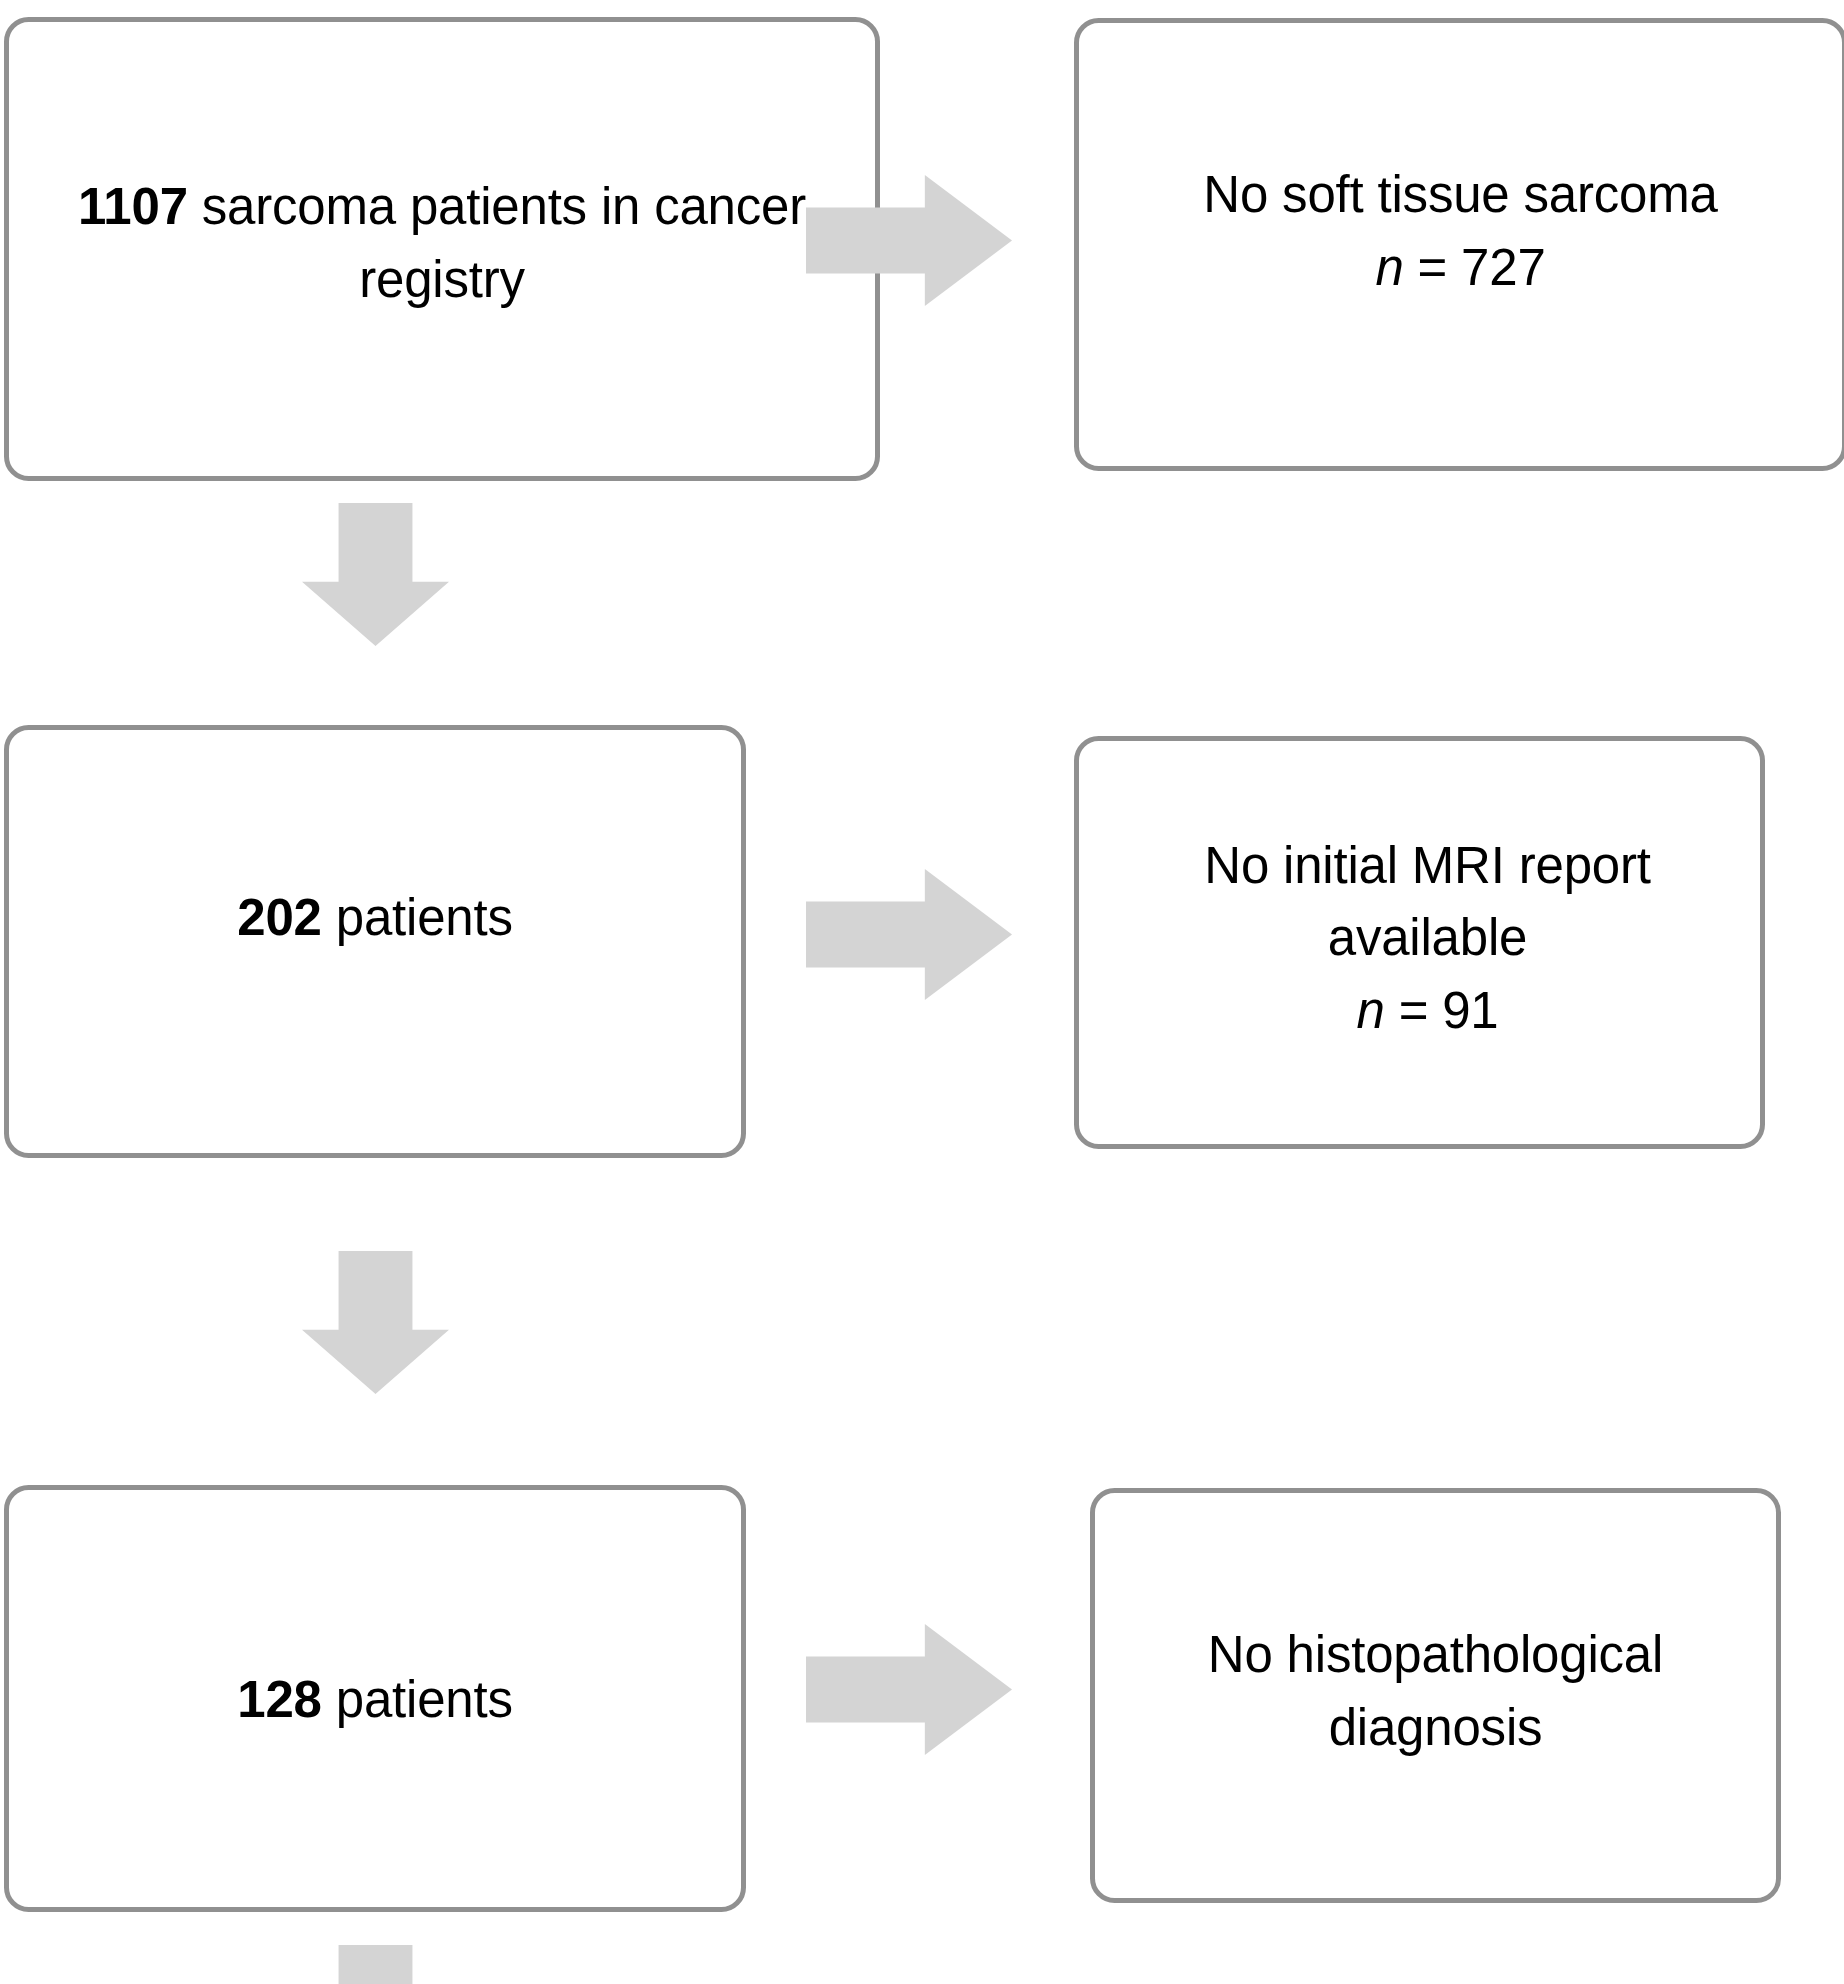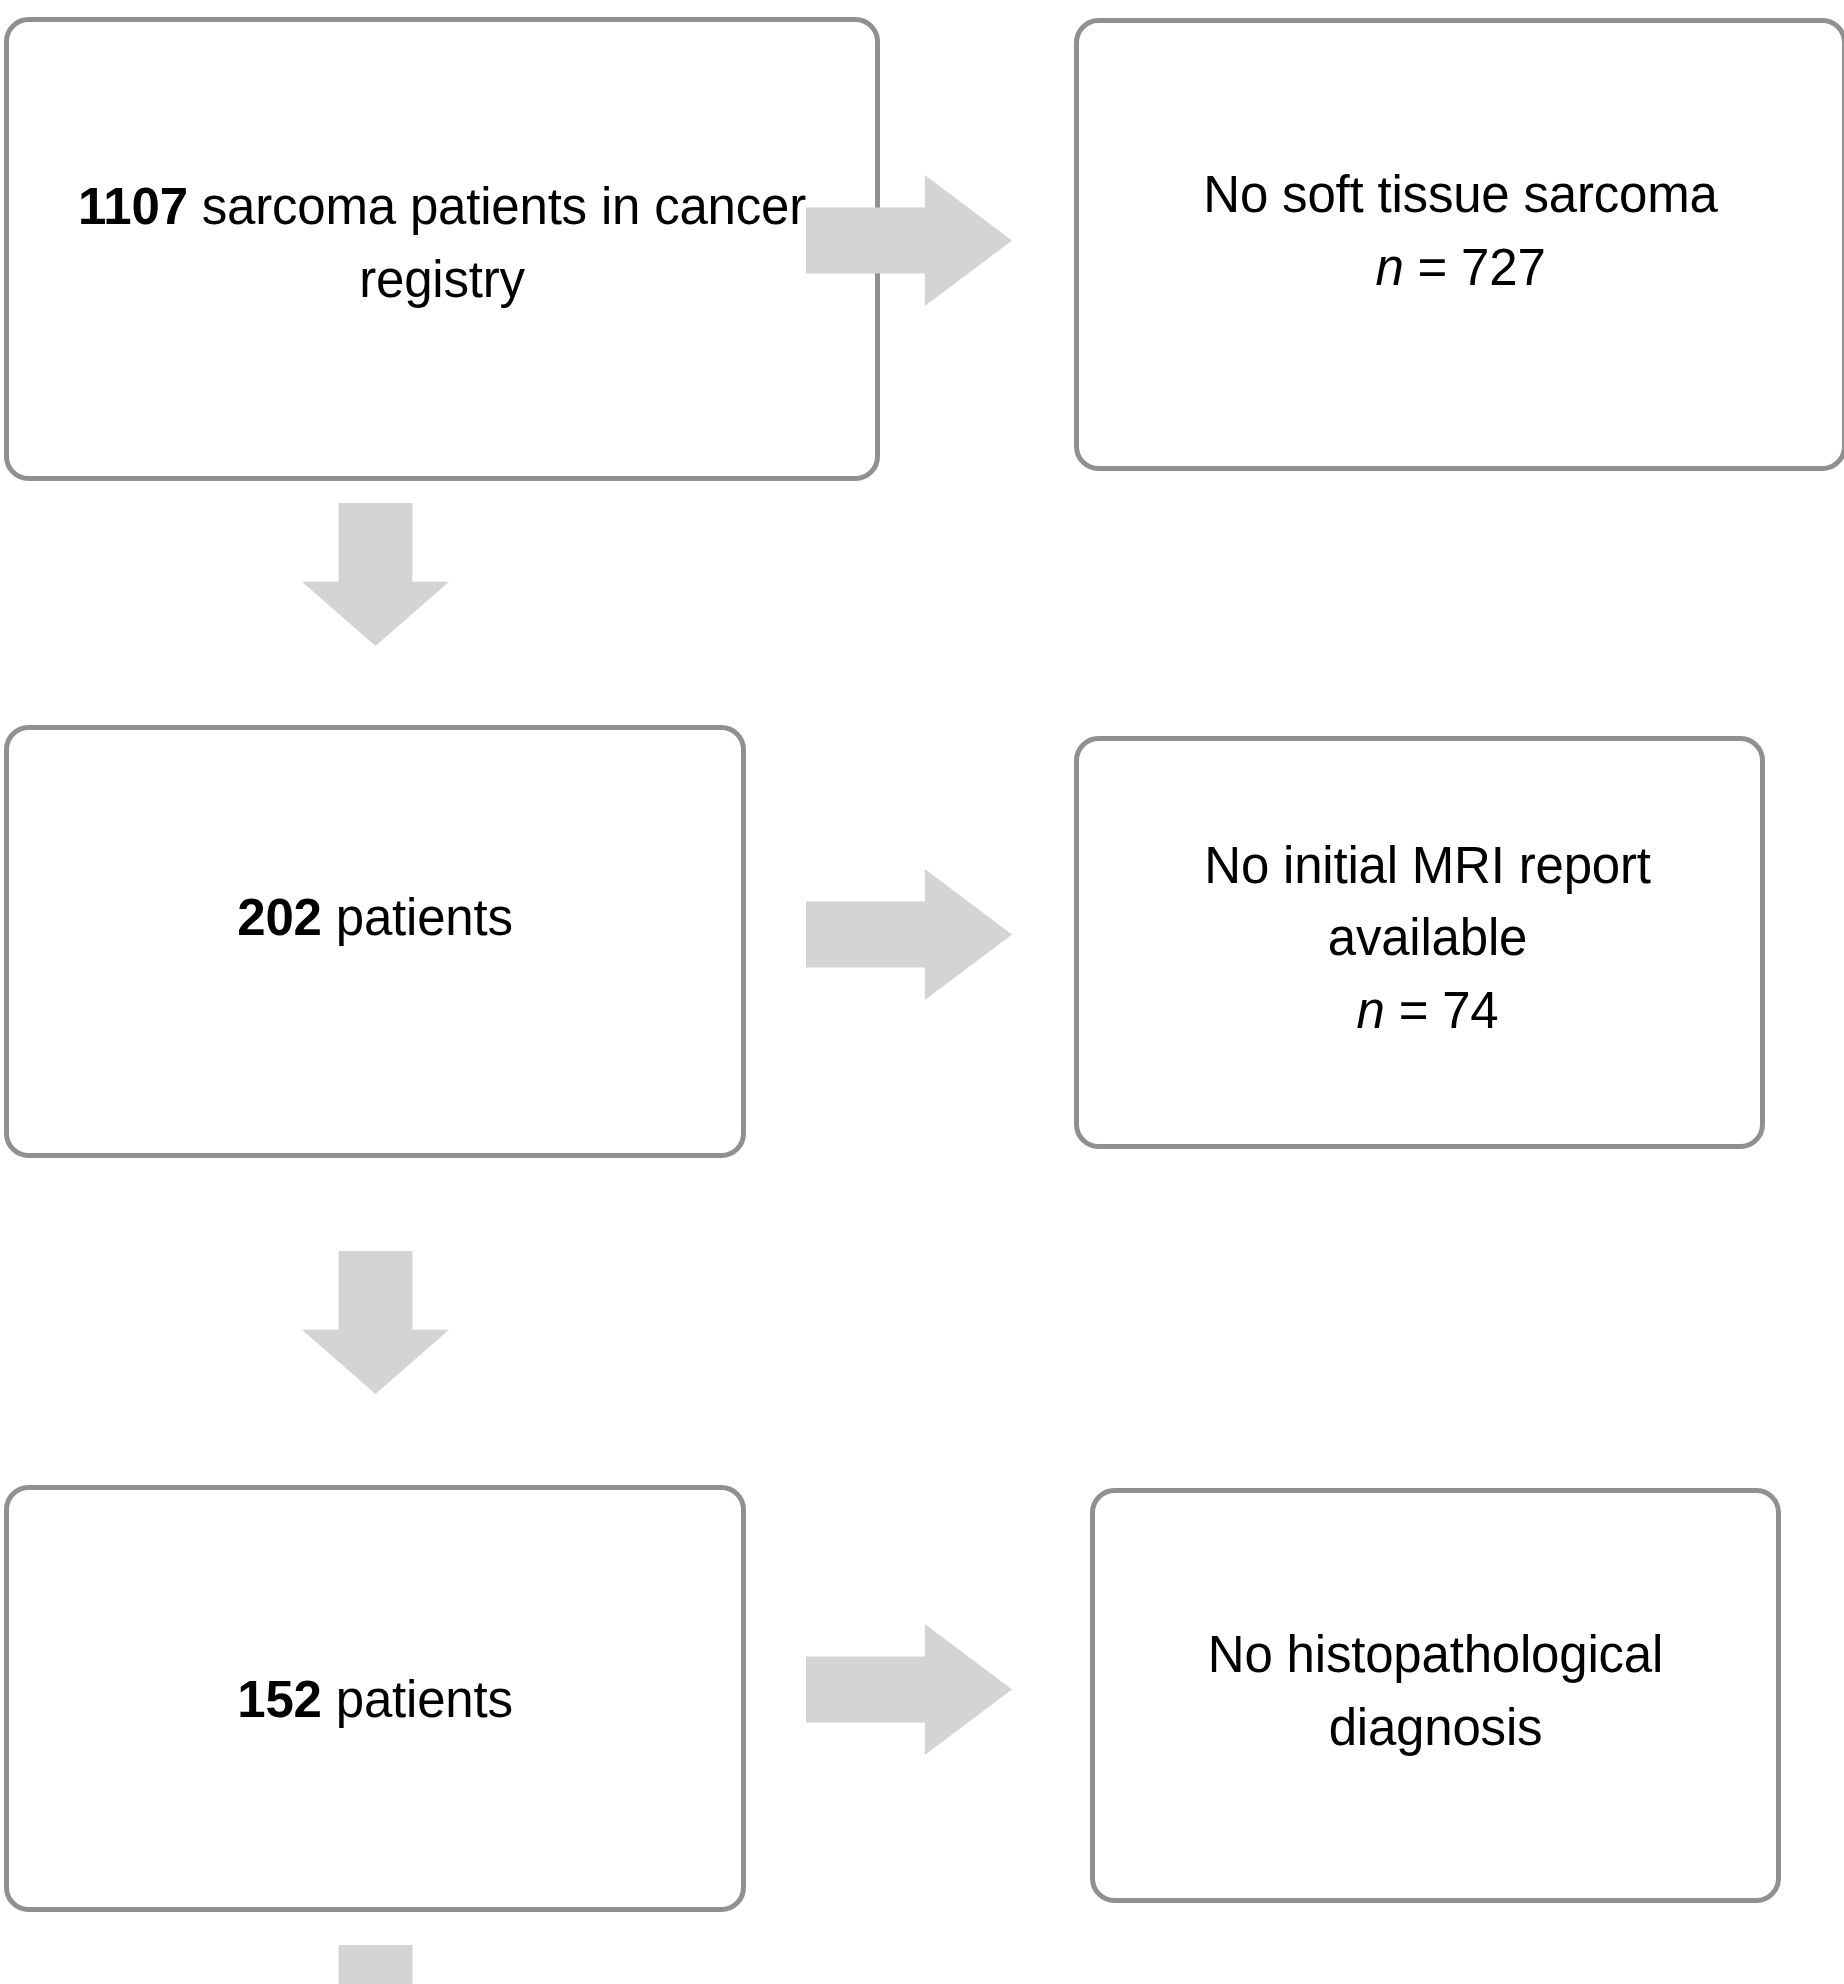--- a/index.html
+++ b/index.html
@@ -97,32 +97,32 @@
 
   <div class="arrow" id="arrow-h-2">
     <svg viewBox="0 0 520 330" preserveAspectRatio="none" aria-hidden="true">
       <polygon points="0,82 300,82 300,0 520,165 300,330 300,248 0,248" fill="#d4d4d4"></polygon>
     </svg>
   </div>
 
   <div class="box" id="box-no-mri">
     <div class="txt">
       <div>No initial MRI report available</div>
-      <div><span class="ital">n</span><span> = </span><span>74</span></div>
+      <div><span class="ital">n</span><span> = </span><span>91</span></div>
     </div>
   </div>
 
   <div class="arrow" id="arrow-v-2">
     <svg viewBox="0 0 370 360" preserveAspectRatio="none" aria-hidden="true">
       <polygon points="92,0 278,0 278,198 370,198 185,360 0,198 92,198" fill="#d4d4d4"></polygon>
     </svg>
   </div>
 
   <div class="box" id="box-128">
-    <div class="txt"><span class="b">152</span><span> patients</span></div>
+    <div class="txt"><span class="b">128</span><span> patients</span></div>
   </div>
 
   <div class="arrow" id="arrow-h-3">
     <svg viewBox="0 0 520 330" preserveAspectRatio="none" aria-hidden="true">
       <polygon points="0,82 300,82 300,0 520,165 300,330 300,248 0,248" fill="#d4d4d4"></polygon>
     </svg>
   </div>
 
   <div class="box" id="box-no-histo">
     <div class="txt">

